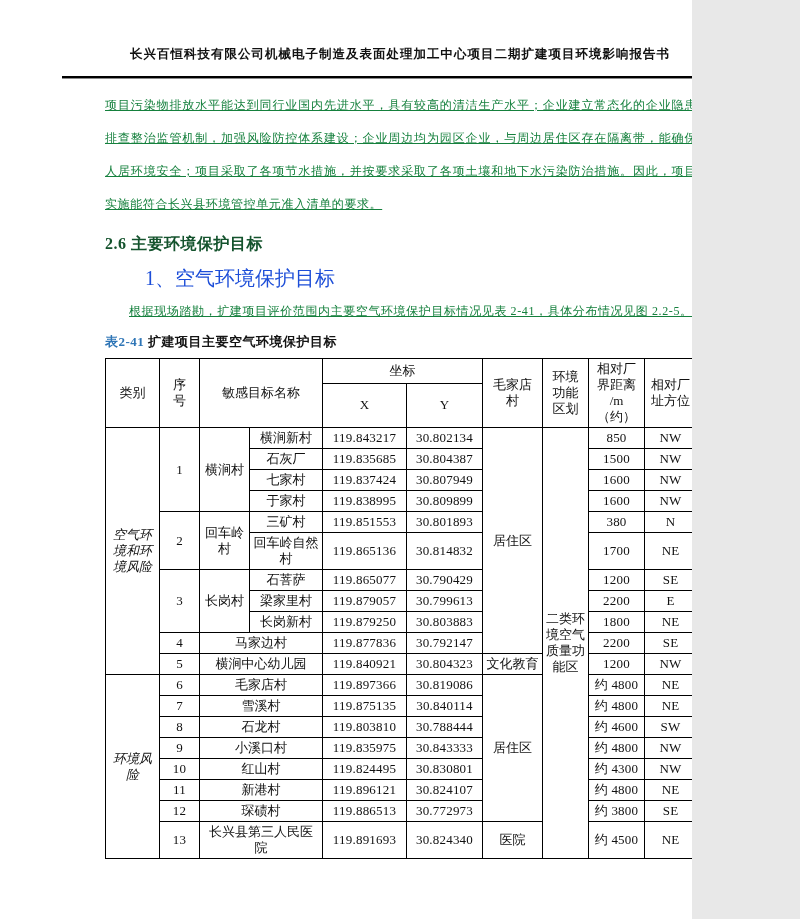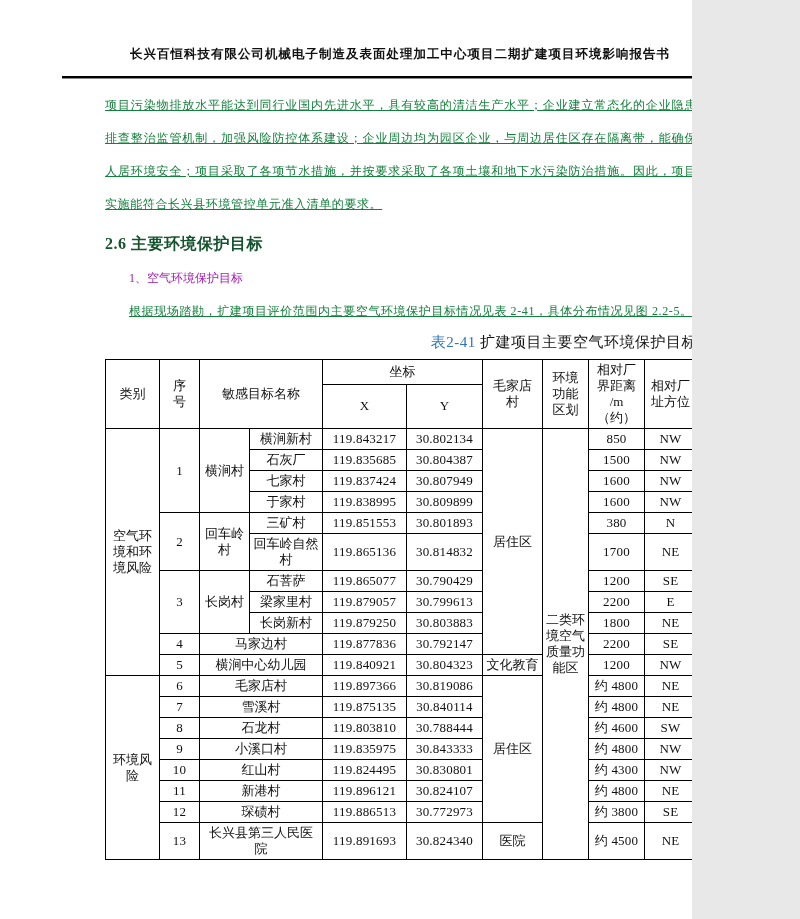--- a/index.html
+++ b/index.html
@@ -25,42 +25,42 @@
   .para {
     font-size:12px; line-height:33px; text-align:justify;
     letter-spacing:0.6px; color:#15803d;text-decoration:underline;
   }
   .para.indent { text-indent:2em; }
   .section-heading {
     margin-top:13px; font-size:16px; font-weight:bold; color:#14532d;
     letter-spacing:0.5px;
   }
   .sub-heading {
-    margin-top:7px; font-size:12px; line-height:33px;
-    margin-left:2em; color:#a21caf;
+    margin-top:7px; font-size:20px; line-height:33px;
+    margin-left:2em; color:#1d4ed8;
   }
   .table-caption {
-    margin-top:5px; text-align:right; font-size:15px; font-weight:normal;
+    margin-top:5px; text-align:left; font-size:13px; font-weight:bold;
     letter-spacing:0.5px;
   }
   .table-caption .cap-label { color:#2E75B6; }
   table.targets {
     margin-top:7px; width:591px; border-collapse:collapse;
     table-layout:fixed; font-size:13px; color:#111;
   }
   table.targets th, table.targets td {
     border:1px solid #000; text-align:center; vertical-align:middle;
     font-weight:normal; padding:2px 3px; line-height:16px;
     word-break:break-all; overflow:hidden;
   }
   table.targets thead tr:first-child { height:22px; }
   table.targets thead tr:last-child  { height:39px; }
   table.targets tbody tr { height:20px; }
   td.num { font-family:"Liberation Serif","DejaVu Serif",serif; letter-spacing:0.2px; }
-  td.cat  { padding:2px 6px; }
+  td.cat  { padding:2px 6px;font-style:italic; }
   td.grp  { padding:2px 8px; }
   td.prot { padding:2px 6px;margin-left:42px; }
   td.zone { padding:2px 8px; }
   .wnarrow { display:inline-block; width:1.3em; word-break:break-all; }
   .wmed    { display:inline-block; width:2.6em; word-break:break-all; }
   .wwide   { display:inline-block; width:3.3em; word-break:break-all;text-align:center; }
   .prewrap { white-space:pre-line; }
 </style>
 </head>
 <body>

